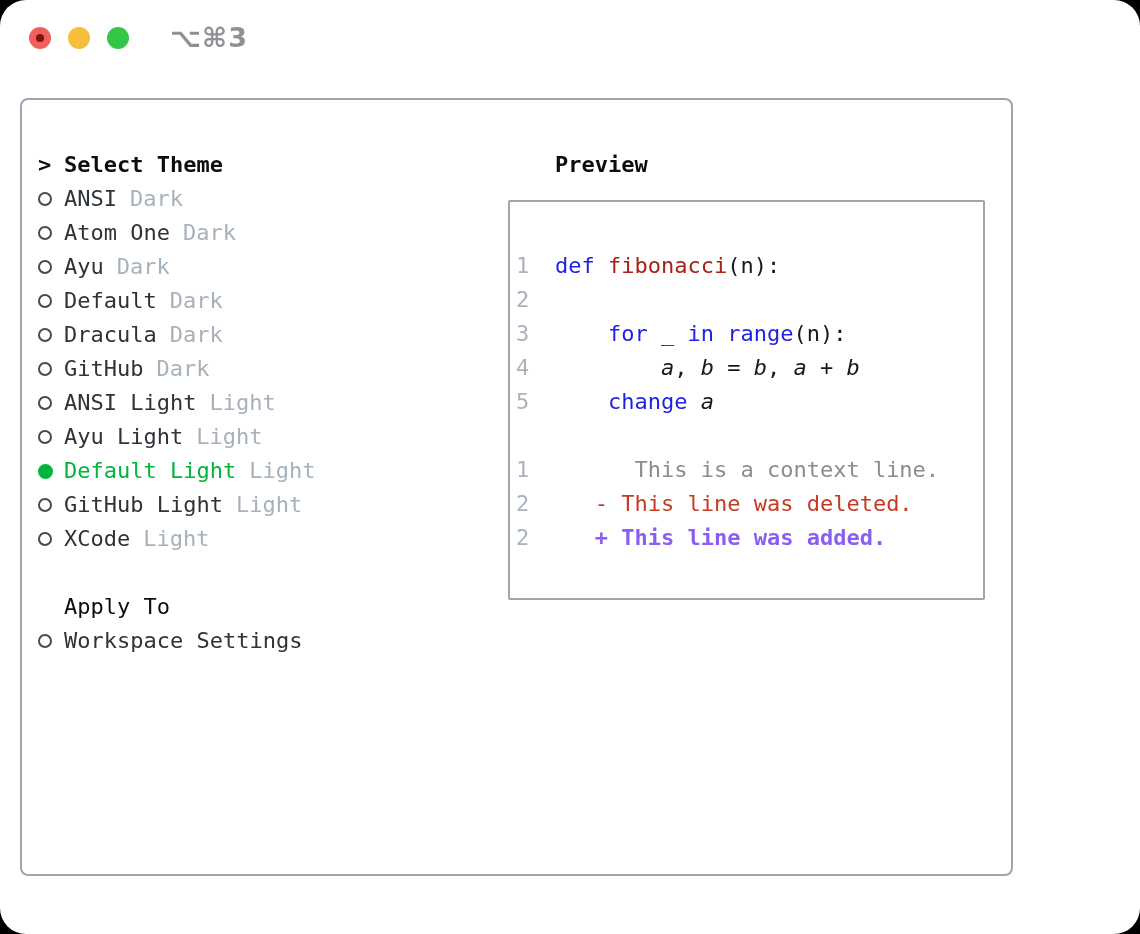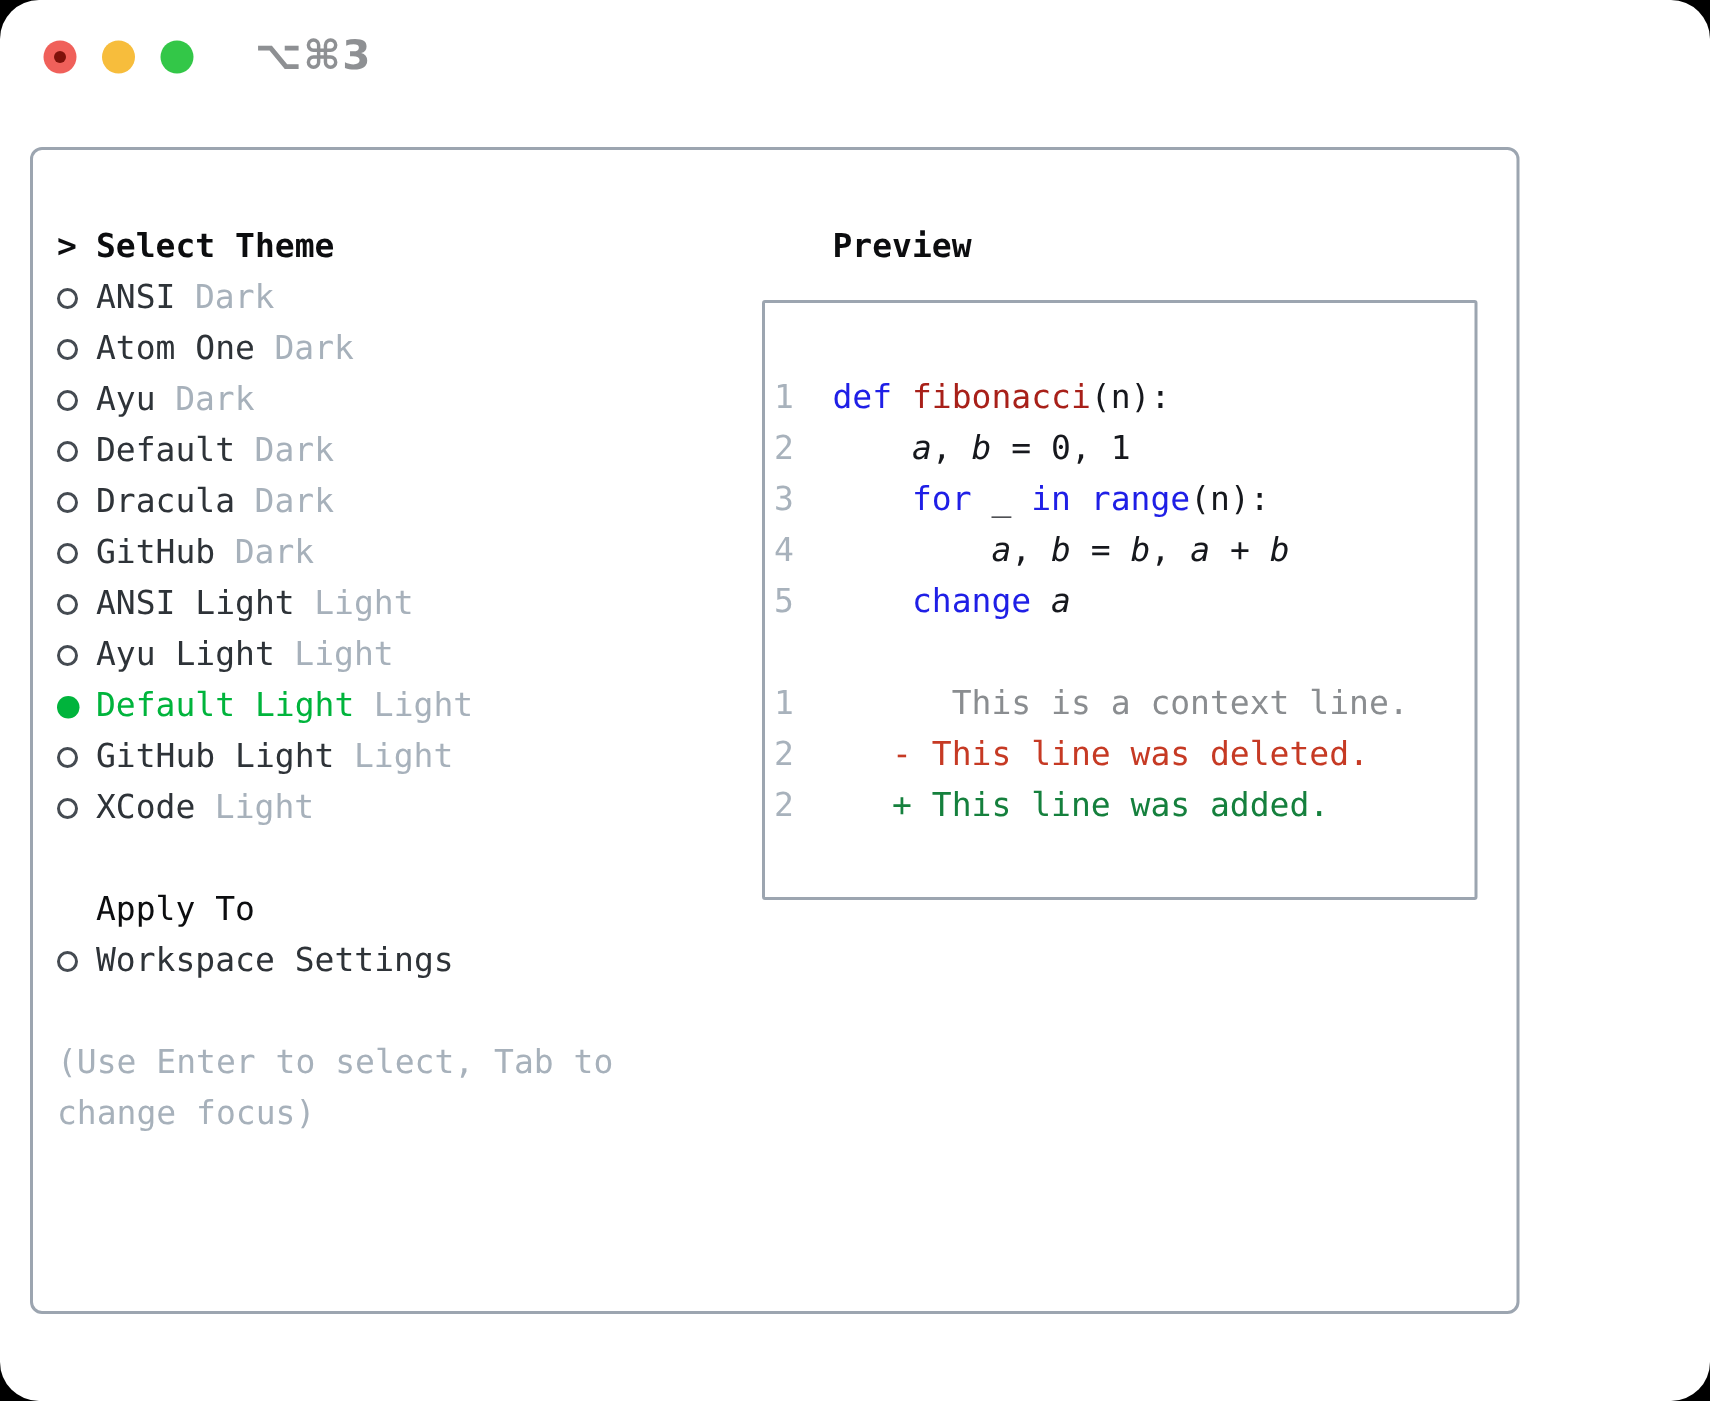--- a/index.html
+++ b/index.html
@@ -70,21 +70,21 @@
   }
   .cline { height:34px; font-size:22px; line-height:34px; white-space:pre; display:flex; }
   .lineno { flex:0 0 13px; width:13px; margin-right:26px; text-align:right; color:#a8b2bc; }
   .content { white-space:pre; color:#16181d;text-align:right; }
   .seg-plain { color:#16181d; }
   .seg-kw   { color:#1f1fe6; }
   .seg-fn   { color:#a82019; }
   .seg-var  { color:#16181d; font-style:italic; }
   .d-context { color:#8a8d90; }
   .d-deleted { color:#c63a24; }
-  .d-added   { color:#15803d; }
+  .d-added   { color:#8b5cf6;font-weight:bold; }
 </style>
 </head>
 <body>
 
 <div class="window">
 
   <div class="titlebar">
     <div class="lights">
       <div class="light red"></div>
       <div class="light yellow"></div>
@@ -178,29 +178,28 @@
         <div id="apply-list">
             <div class="row opt">
               <span class="marker">
                 <span class="circle"></span>
               </span>
               <span class="label">Workspace Settings</span>
             </div>
           </div>
       </div>
 
-      <div class="hint">(Use Enter to select, Tab to change focus)</div>
     </div>
 
     <div class="right-col">
       <div class="preview-title">Preview</div>
       <div class="preview-box" id="preview-box">
           <div class="cline"></div>
           <div class="cline"><span class="lineno">1</span><span class="content"><span class="seg-kw">def</span><span class="seg-plain"> </span><span class="seg-fn">fibonacci</span><span class="seg-plain">(n):</span></span></div>
-          <div class="cline"><span class="lineno">2</span><span class="content"><span class="seg-plain">    </span><span class="seg-var">a</span><span class="seg-plain">, </span><span class="seg-var">b</span><span class="seg-plain"> = 0, 1</span></span></div>
+          <div class="cline"><span class="lineno">2</span></div>
           <div class="cline"><span class="lineno">3</span><span class="content"><span class="seg-plain">    </span><span class="seg-kw">for</span><span class="seg-plain"> _ </span><span class="seg-kw">in</span><span class="seg-plain"> </span><span class="seg-kw">range</span><span class="seg-plain">(n):</span></span></div>
           <div class="cline"><span class="lineno">4</span><span class="content"><span class="seg-plain">        </span><span class="seg-var">a</span><span class="seg-plain">, </span><span class="seg-var">b</span><span class="seg-plain"> = </span><span class="seg-var">b</span><span class="seg-plain">, </span><span class="seg-var">a</span><span class="seg-plain"> + </span><span class="seg-var">b</span></span></div>
           <div class="cline"><span class="lineno">5</span><span class="content"><span class="seg-plain">    </span><span class="seg-kw">change</span><span class="seg-plain"> </span><span class="seg-var">a</span></span></div>
           <div class="cline"></div>
           <div class="cline"><span class="lineno">1</span><span class="content d-context">      This is a context line.</span></div>
           <div class="cline"><span class="lineno">2</span><span class="content d-deleted">   - This line was deleted.</span></div>
           <div class="cline"><span class="lineno">2</span><span class="content d-added">   + This line was added.</span></div>
           <div class="cline"></div>
         </div>
     </div>

